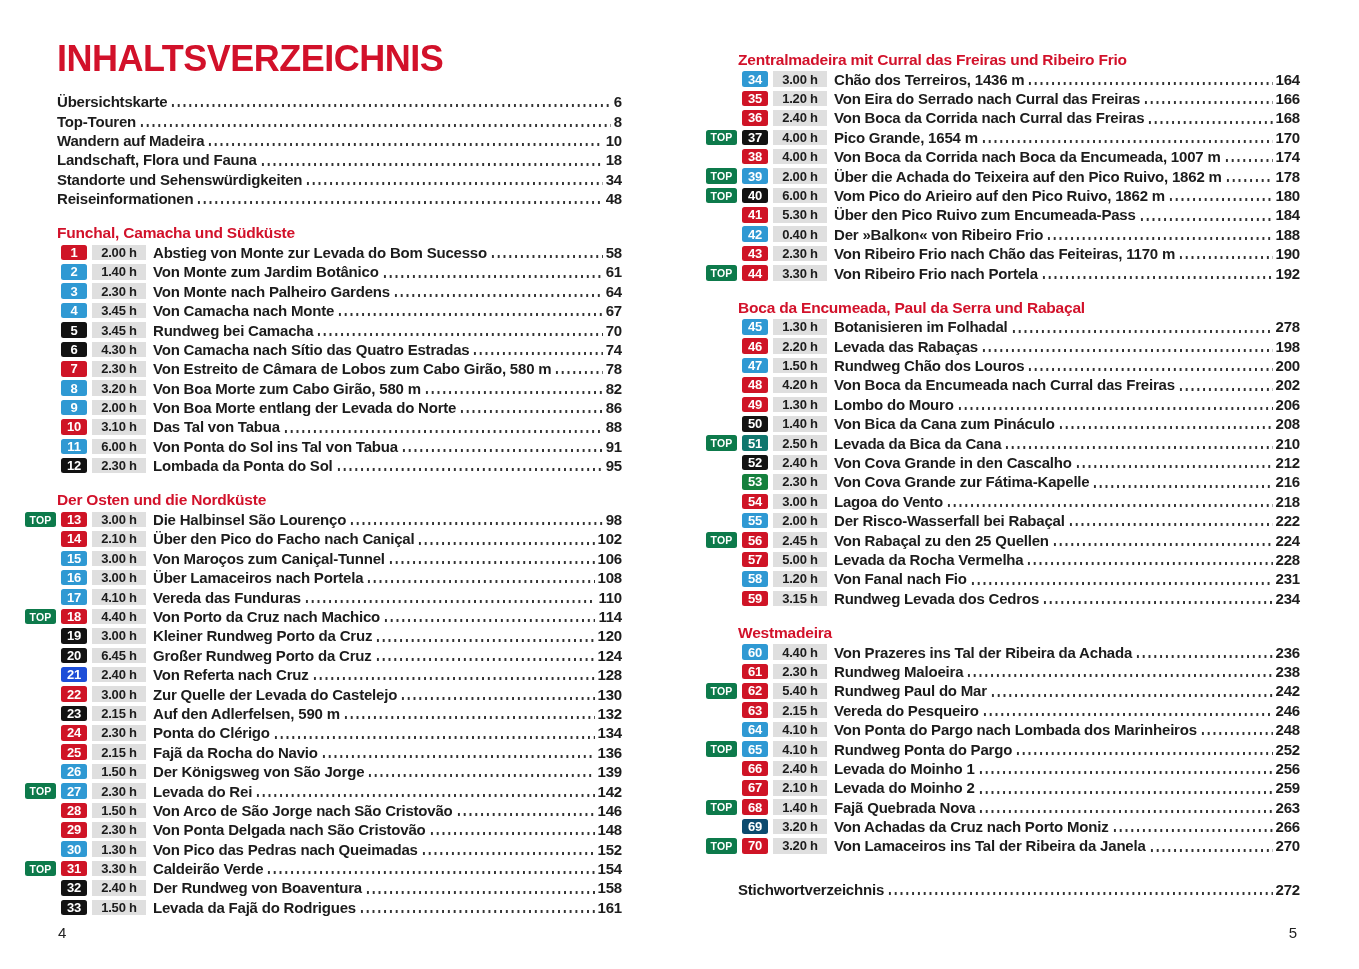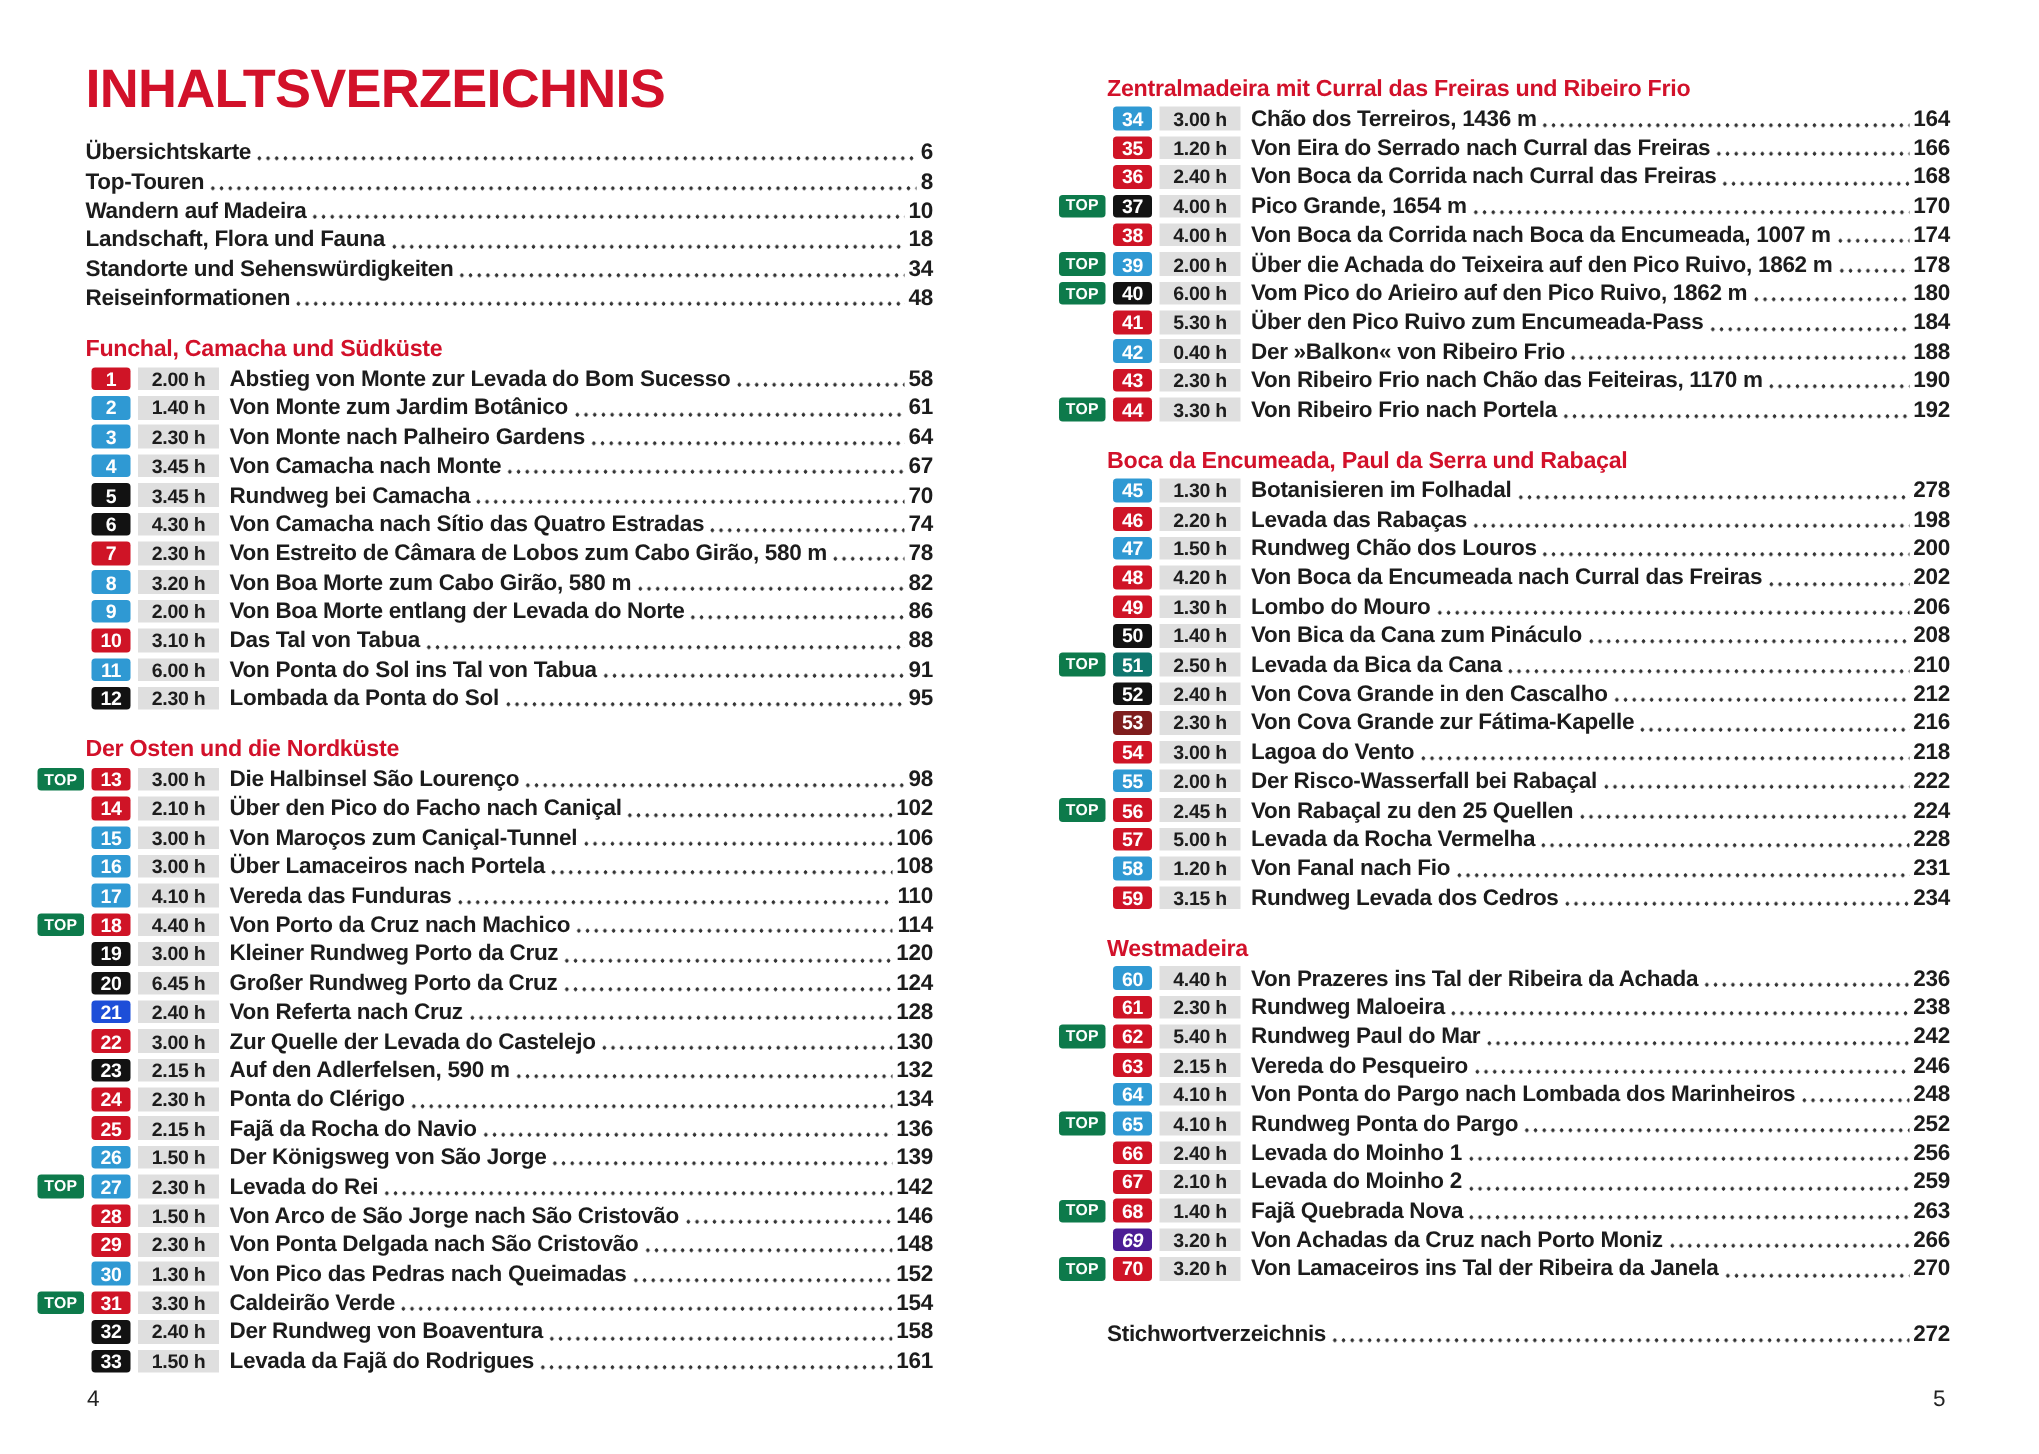--- a/index.html
+++ b/index.html
@@ -646,21 +646,21 @@
 
     <span class="badge-num" style="background: rgb(18, 18, 18);">52</span>
     <span class="time">2.40 h</span>
     <span class="title">Von Cova Grande in den Cascalho</span>
     <span class="leader"></span>
     <span class="pagenum">212</span>
   </div>
 
   <div class="row tour">
 
-    <span class="badge-num" style="background: #7f1d1d;">53</span>
+    <span class="badge-num" style="background: #15803d;">53</span>
     <span class="time">2.30 h</span>
     <span class="title">Von Cova Grande zur Fátima-Kapelle</span>
     <span class="leader"></span>
     <span class="pagenum">216</span>
   </div>
 
   <div class="row tour">
 
     <span class="badge-num" style="background: rgb(207, 20, 38);">54</span>
     <span class="time">3.00 h</span>
@@ -795,21 +795,21 @@
     <span class="badge-top">TOP</span>
     <span class="badge-num" style="background: rgb(207, 20, 38);">68</span>
     <span class="time">1.40 h</span>
     <span class="title">Fajã Quebrada Nova</span>
     <span class="leader"></span>
     <span class="pagenum">263</span>
   </div>
 
   <div class="row tour">
 
-    <span class="badge-num" style="background: #4c1d95; font-style: italic;">69</span>
+    <span class="badge-num" style="background: #0c4a6e;">69</span>
     <span class="time">3.20 h</span>
     <span class="title">Von Achadas da Cruz nach Porto Moniz</span>
     <span class="leader"></span>
     <span class="pagenum">266</span>
   </div>
 
   <div class="row tour">
     <span class="badge-top">TOP</span>
     <span class="badge-num" style="background: rgb(207, 20, 38);">70</span>
     <span class="time">3.20 h</span>

